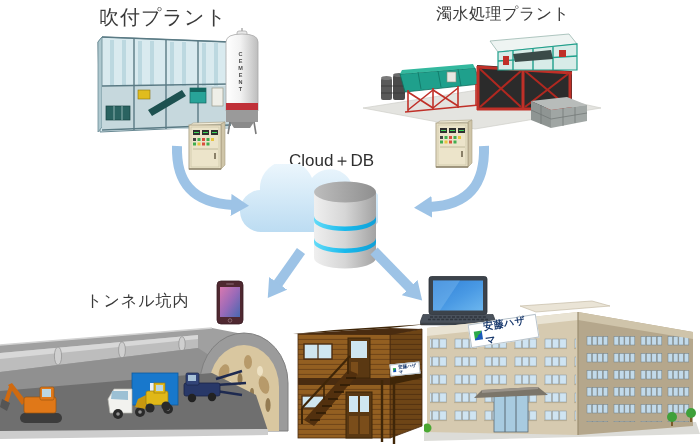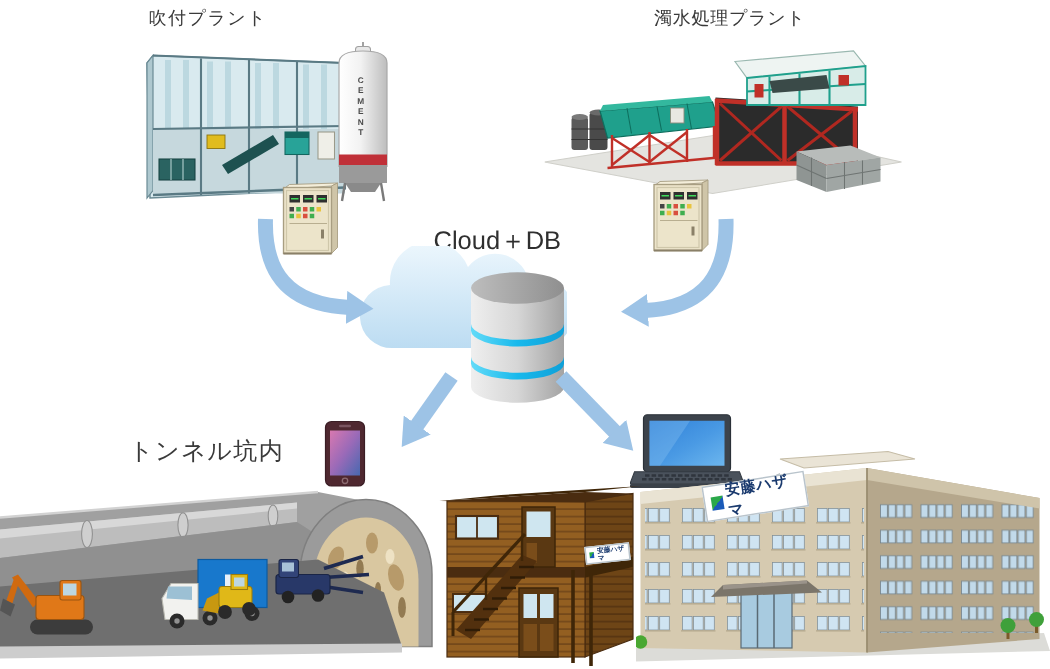--- a/index.html
+++ b/index.html
@@ -1,21 +1,21 @@
 <!DOCTYPE html>
 <html><head>
 <meta charset="utf-8">
 <style>
   html,body{margin:0;padding:0;background:#fff;}
   .canvas{position:relative;width:700px;height:446px;background:#ffffff;overflow:hidden;
           font-family:"Liberation Sans",sans-serif;}
   .abs{position:absolute;}
   .label{position:absolute;color:#3a3a3a;white-space:nowrap;font-family:"Liberation Sans",sans-serif;}
-  .lbl-spray{left:99px;top:4px;font-size:12px;letter-spacing:1px;}
-  .lbl-water{left:436px;top:4px;font-size:12px;letter-spacing:0.5px;}
+  .lbl-spray{left:99px;top:4px;font-size:20px;letter-spacing:1px;}
+  .lbl-water{left:436px;top:4px;font-size:16px;letter-spacing:0.5px;}
   .lbl-clouddb{left:289px;top:149px;font-size:17px;color:#2f2f2f;}
   .lbl-tunnel{left:86px;top:291px;font-size:16px;letter-spacing:1px;}
   .lbl-office{left:503px;top:287px;font-size:16px;}
   .cement-text{position:absolute;left:237px;top:51px;writing-mode:vertical-lr;text-orientation:upright;
                font-size:5.5px;font-weight:bold;color:#4a4a4a;letter-spacing:1px;line-height:1;}
   .sign{position:absolute;background:#ffffff;border:1px solid #b9c4cc;display:flex;align-items:center;
         gap:2px;box-sizing:border-box;}
   .sign-office{left:469px;top:319px;width:69px;height:24px;transform:rotate(-9deg);padding:1px 4px;}
   .sign-office .sign-text{font-size:10px;font-weight:bold;color:#1a3a6e;letter-spacing:0.5px;}
   .sign-site{left:390px;top:363px;width:30px;height:12px;transform:rotate(-6deg);padding:0 2px;}

